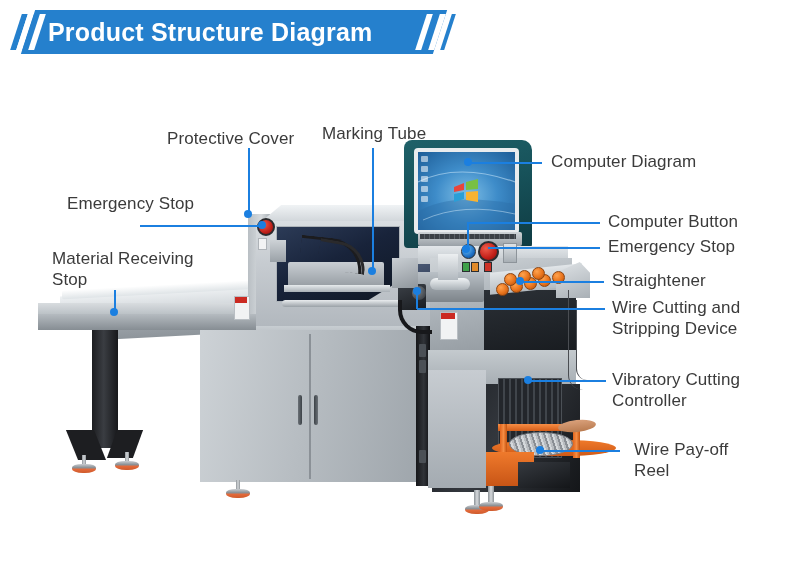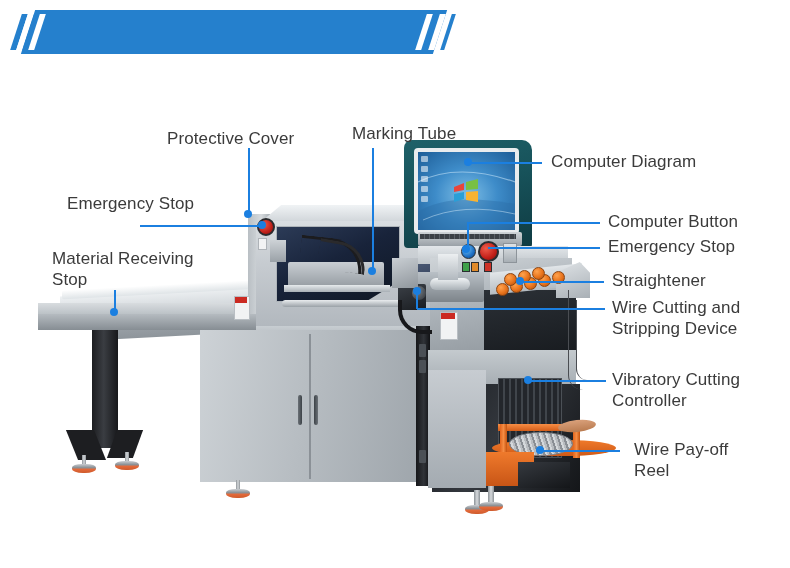--- a/index.html
+++ b/index.html
@@ -537,21 +537,21 @@
 <div class="dot" style="left:413px;top:287px;"></div>
 <div class="dot" style="left:524px;top:376px;"></div>
 <div class="dot" style="left:536px;top:446px;"></div>
 
 <div class="leader v" style="left:467px;top:222px;height:24px;"></div>
 <div class="leader v" style="left:467px;top:162px;height:4px;"></div>
 <div class="leader v" style="left:416px;top:290px;height:19px;"></div>
 
 <div class="label" style="left:167px;top:128px;">Protective Cover</div>
 
-<div class="label" style="left:322px;top:123px;margin-left:30px;">Marking Tube</div>
+<div class="label" style="left:322px;top:123px;">Marking Tube</div>
 
 <div class="label" style="left:67px;top:193px;">Emergency Stop</div>
 
 <div class="label" style="left:52px;top:248px;">Material Receiving
 Stop</div>
 
 <div class="label" style="left:551px;top:151px;">Computer Diagram</div>
 
 <div class="label" style="left:608px;top:211px;">Computer Button</div>
 
@@ -573,13 +573,14 @@
 
   <div class="slash white" style="left:10px;"></div>
   <div class="slash blue" style="left:16px;"></div>
   <div class="slash white" style="left:22px;"></div>
   <div class="slash blue" style="left:28px;"></div>
   <div class="slash white" style="left:34px;"></div>
 
   <div class="slash white" style="left:421px;"></div>
   <div class="slash white" style="left:434px;"></div>
   <div class="slash blue" style="left:446px;width:4px;"></div>
+  <div class="banner-title">Product Structure Diagram</div>
 </div>
 
 </body></html>

